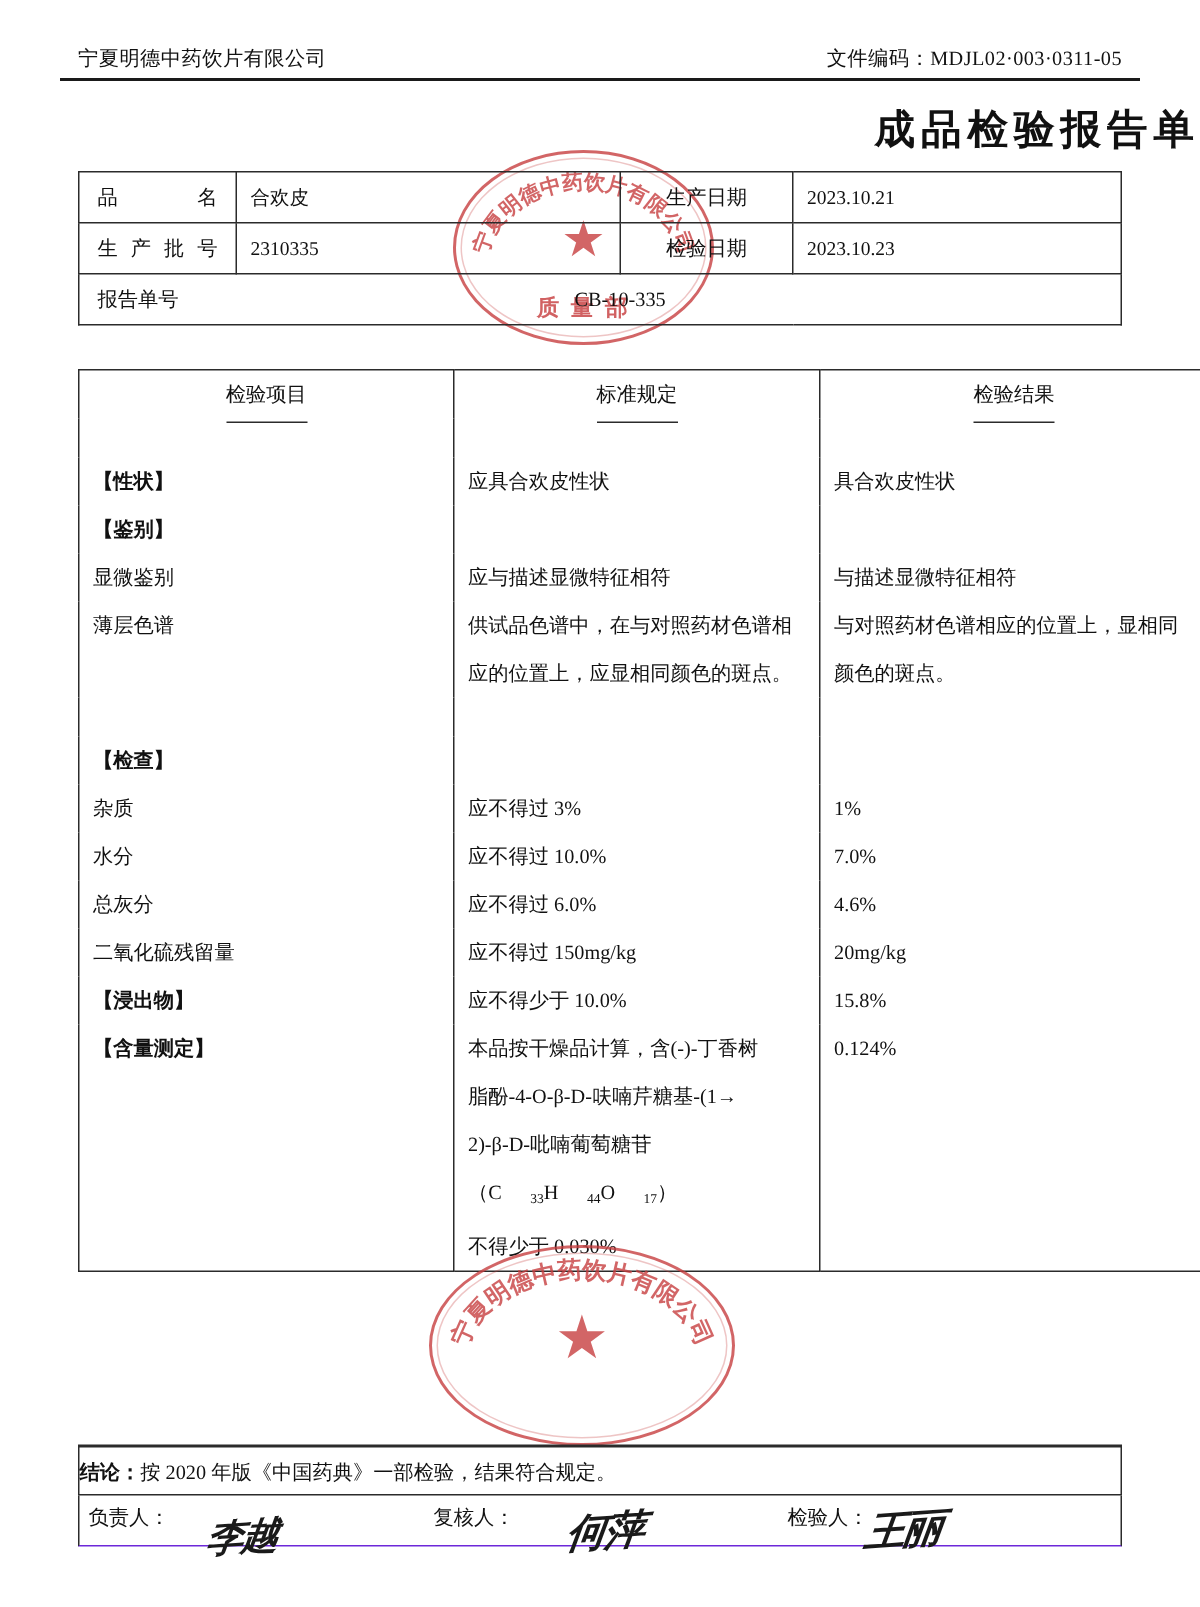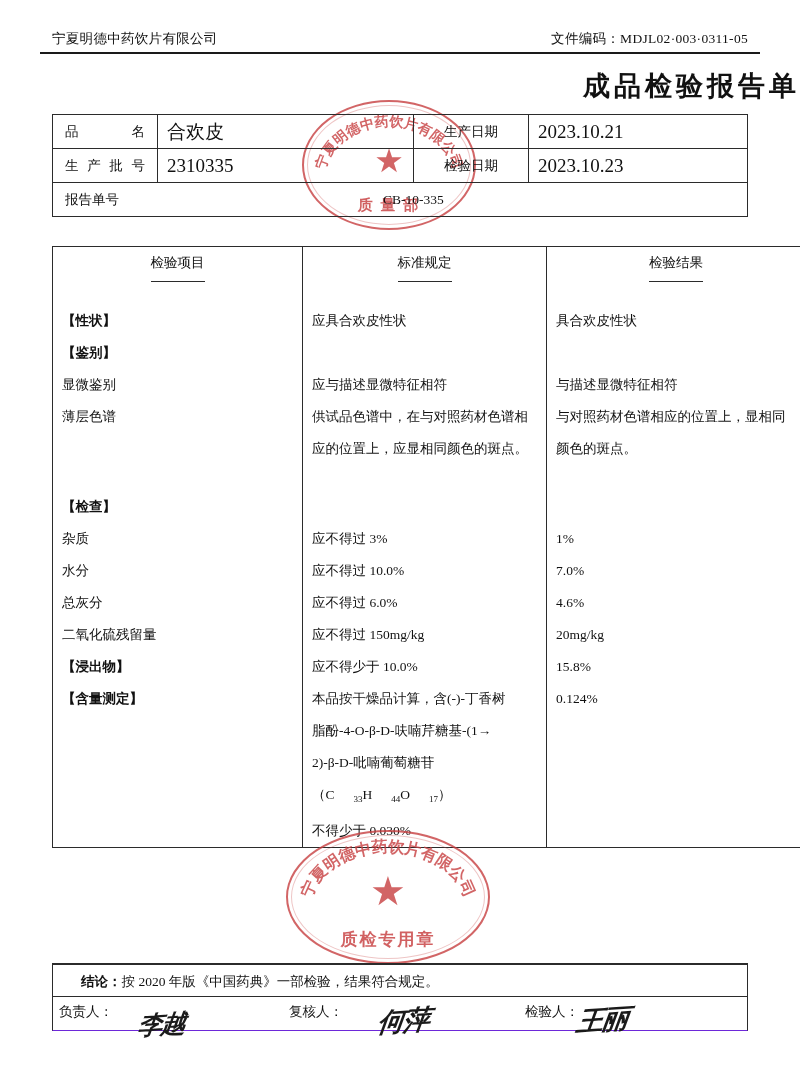--- a/index.html
+++ b/index.html
@@ -28,21 +28,21 @@
   
   table{border-collapse:collapse;position:absolute;table-layout:fixed;}
   .info-tbl{left:52px;top:114px;width:696px;}
   .info-tbl td{
     border:1px solid #2b2b2b;
     height:33px;font-size:13.5px;padding:0 9px;
     vertical-align:middle;background:transparent;
   }
   td.lbl{width:80px;text-align:justify;text-align-last:justify;padding:0 12px;}
   td.lbl2{width:96px;text-align:center;}
-  td.val{font-size:19px;}
+  td.val{font-size:13px;}
   td.val-date{width:200px;}
   td.full{text-align:left;padding-left:12px;}
   .rpt-no{display:inline-block;margin-left:264px;}
 
   .main-tbl{left:52px;top:246px;width:696px;}
   .main-tbl td{
     border-left:1px solid #2b2b2b;border-right:1px solid #2b2b2b;
     vertical-align:top;font-size:13.5px;padding:0 9px;
     line-height:32px;background:transparent;
   }
@@ -55,21 +55,21 @@
   .colhdr span{border-bottom:1px solid #2b2b2b;padding-bottom:11px;}
   .spacer td{height:26px;}
   .bracket{font-weight:bold;}
   .multi{line-height:32px;}
   sub{font-size:9px;vertical-align:-3px;margin-left:19px;}
 
   
   .concl{
     position:absolute;left:52px;top:963px;width:696px;height:34px;
     border:1px solid #2b2b2b;border-top:2px solid #2b2b2b;
-    font-size:13.5px;line-height:34px;padding-left:28px;
+    font-size:13.5px;line-height:34px;padding-left:0;
     box-sizing:border-box;
   }
   .concl b{font-weight:bold;}
   .sig-row{
     position:absolute;left:52px;top:997px;width:696px;height:34px;
     border-left:1px solid #2b2b2b;border-right:1px solid #2b2b2b;
     border-bottom:1px solid #6d28d9;box-sizing:border-box;
   }
   .sig{position:absolute;font-size:13.5px;top:6px;}
   .sig1{left:6px;} .sig2{left:236px;} .sig3{left:472px;}
@@ -237,21 +237,20 @@
     </tbody>
   </table>
 
   <div class="stamp" id="stamp-bottom">
     <div class="ring"></div>
     <svg class="arc" viewBox="0 0 200 130">
       <path id="arcBot" d="M 22,76 A 78,56 0 0 1 178,76" fill="none"></path>
       <text font-size="16"><textPath href="#arcBot" startOffset="50%" text-anchor="middle">宁夏明德中药饮片有限公司</textPath></text>
     </svg>
     <div class="star">★</div>
-    <div class="bottom-txt">质检专用章</div>
   </div>
 
   <div class="concl">
     <b>结论：</b><span>按 2020 年版《中国药典》一部检验，结果符合规定。</span>
   </div>
 
   <div class="sig-row">
     <span class="sig sig1">负责人：</span>
     <span class="sig sig2">复核人：</span>
     <span class="sig sig3">检验人：</span>

